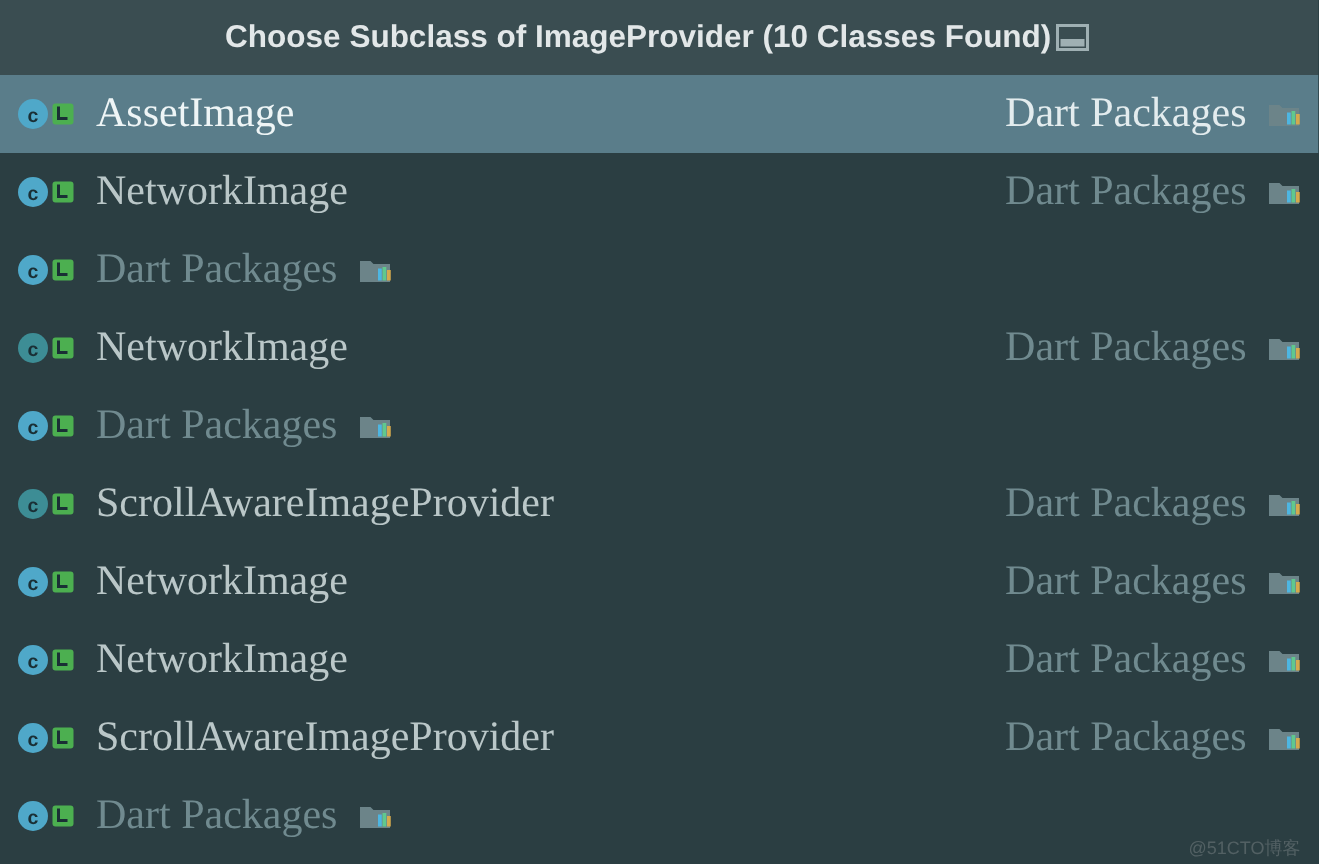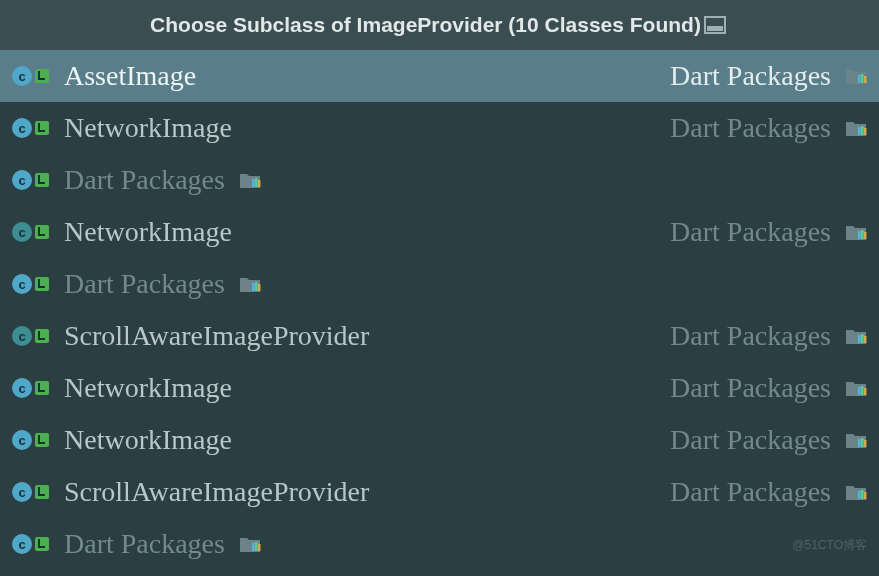--- a/index.html
+++ b/index.html
@@ -121,21 +121,21 @@
       height: 18px;
       flex-shrink: 0;
     }
     .folder-icon svg {
       width: 22px;
       height: 18px;
     }
     .watermark {
       position: absolute;
       right: 12px;
-      bottom: 22px;
+      bottom: 2px;
       color: rgba(200,200,200,0.25);
       font-size: 12px;
     }
   </style>
 </head>
 <body>
 
 <div class="titlebar">
   <span class="titlebar-text">Choose Subclass of ImageProvider (10 Classes Found)</span>
   <span class="titlebar-action">

